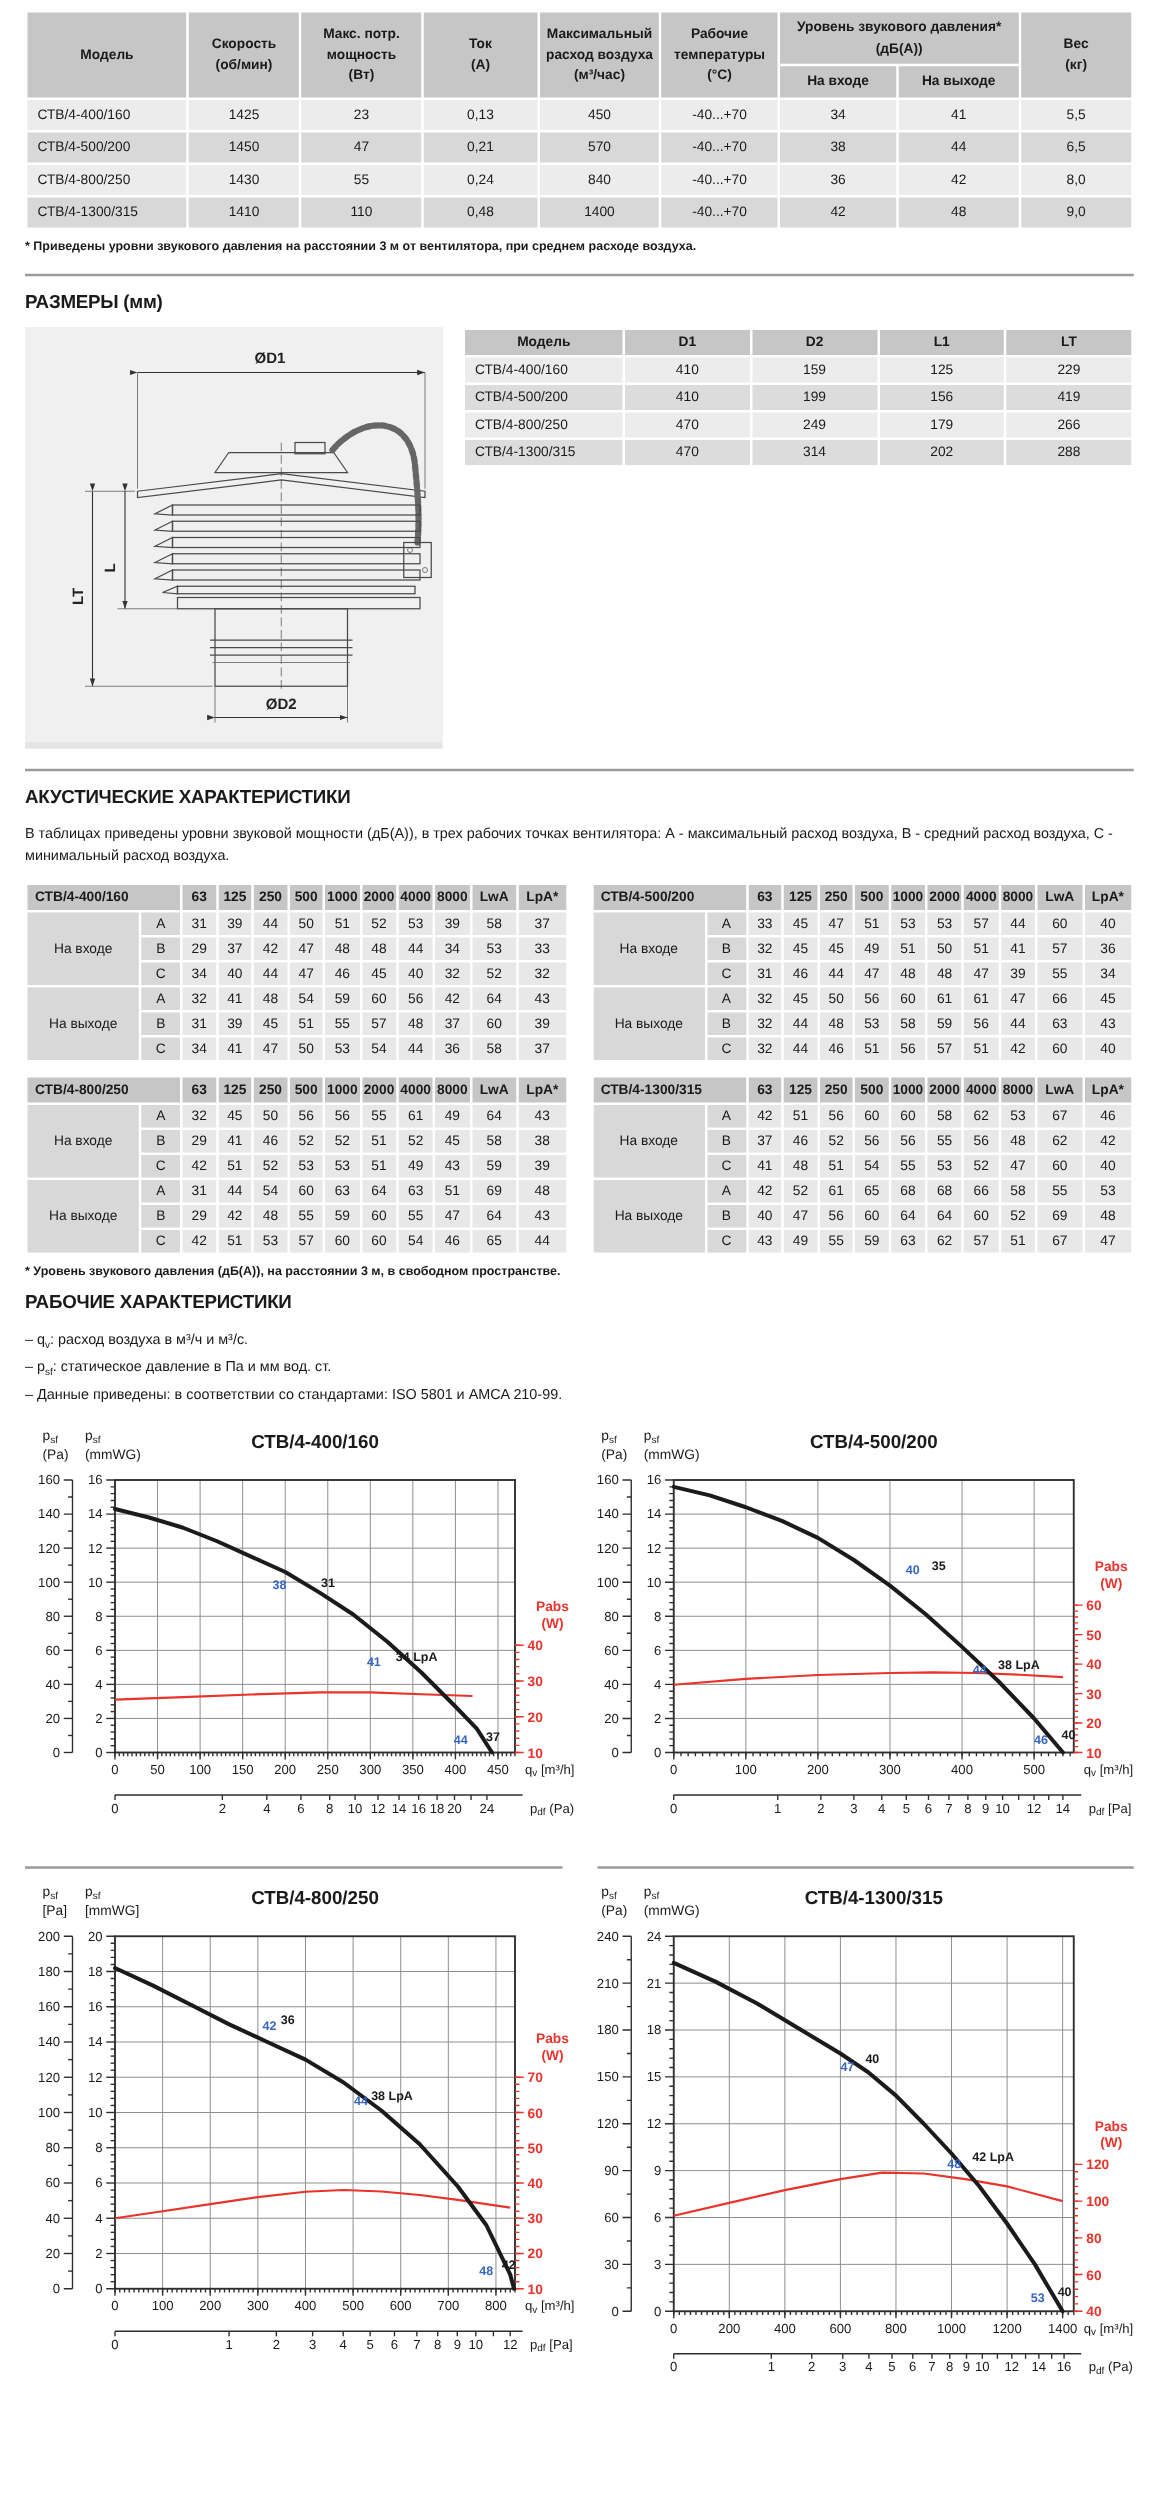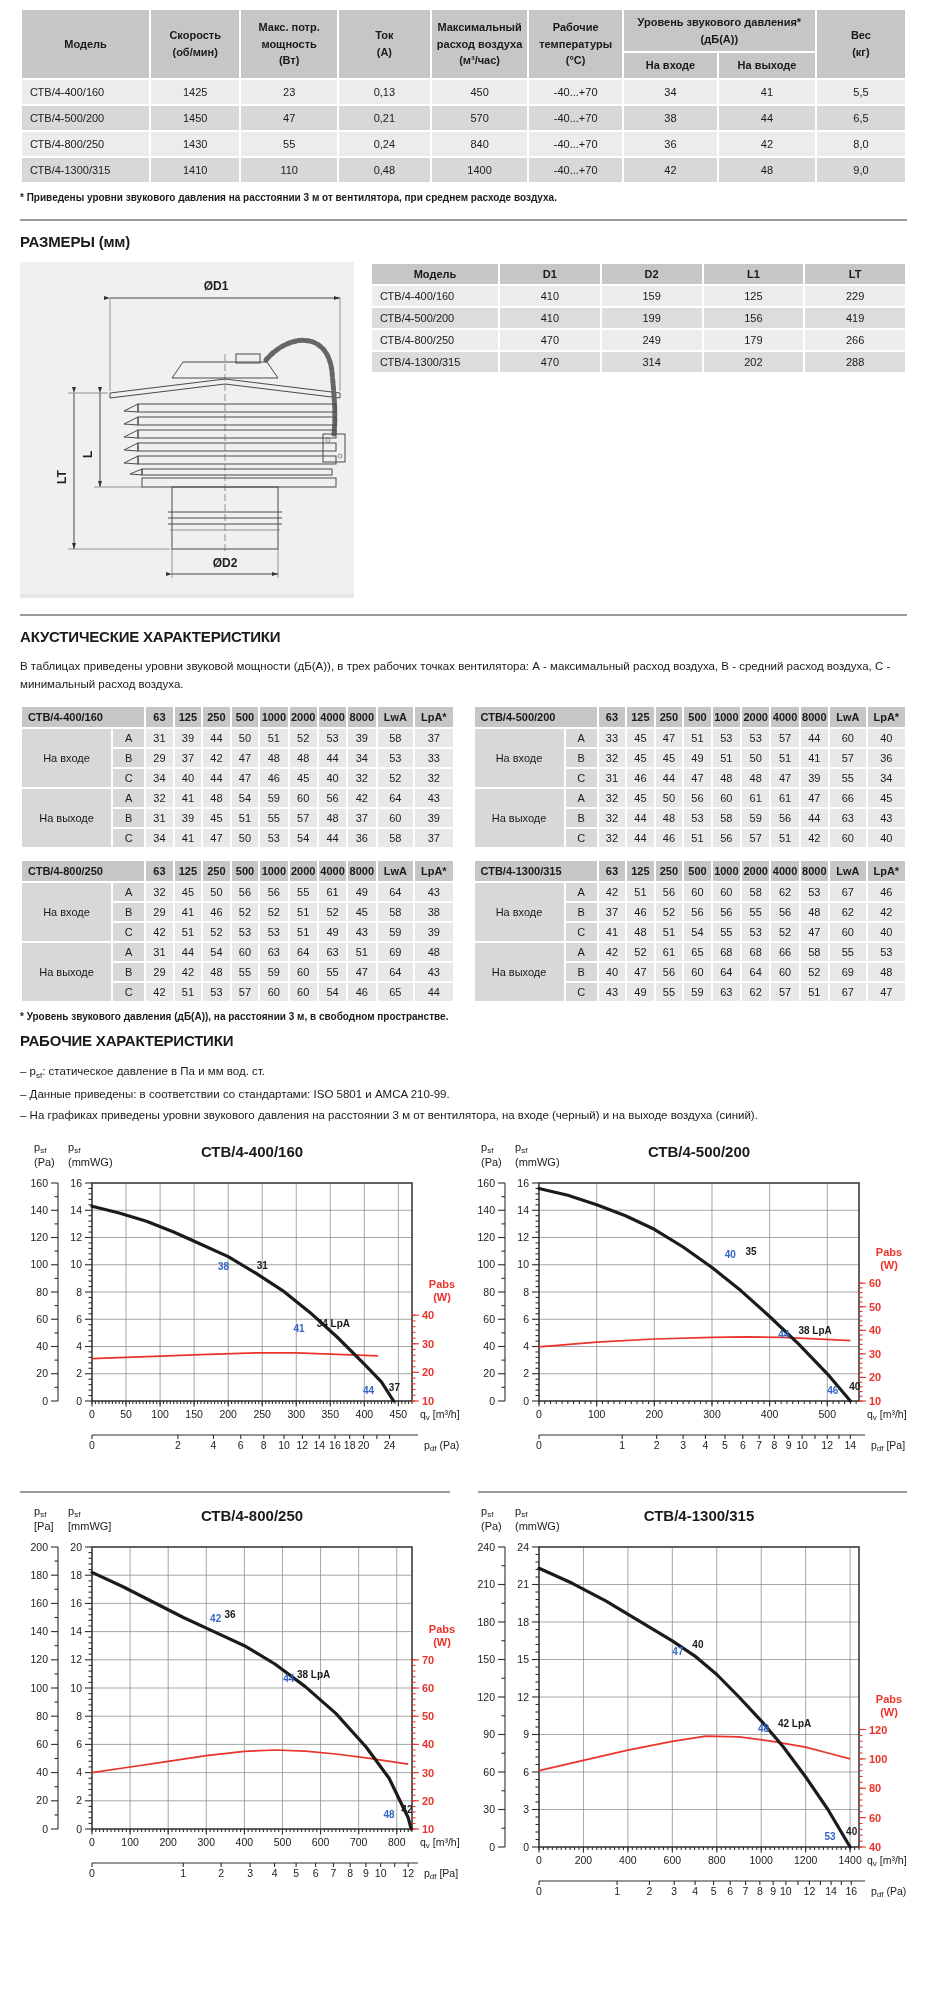--- a/index.html
+++ b/index.html
@@ -752,23 +752,23 @@
             </tr>
           </tbody>
         </table>
       </div>
     <p class="footnote">* Уровень звукового давления (дБ(А)), на расстоянии 3 м, в свободном пространстве.</p>
   </section>
 
   <section>
     <h2 class="sec">РАБОЧИЕ ХАРАКТЕРИСТИКИ</h2>
     <div class="bullets">
+      <div><span>– q</span><sub>v</sub><span>: расход воздуха в м³/ч и м³/с.</span></div>
       <div><span>– p</span><sub>sf</sub><span>: статическое давление в Па и мм вод. ст.</span></div>
       <div><span>– Данные приведены: в соответствии со стандартами:  ISO 5801 и AMCA 210-99.</span></div>
-      <div><span>– На графиках приведены уровни звукового давления на расстоянии 3 м от вентилятора, на входе (черный) и на выходе воздуха (синий).</span></div>
     </div>
   </section>
 
   <div class="charts-grid">
     <div class="chart"><svg viewBox="0 0 458 342" width="458" height="342">
           <line x1="106.04255319148936" y1="48" x2="106.04255319148936" y2="266" class="grid"></line>
           <line x1="140.08510638297872" y1="48" x2="140.08510638297872" y2="266" class="grid"></line>
           <line x1="174.12765957446808" y1="48" x2="174.12765957446808" y2="266" class="grid"></line>
           <line x1="208.17021276595744" y1="48" x2="208.17021276595744" y2="266" class="grid"></line>
           <line x1="242.2127659574468" y1="48" x2="242.2127659574468" y2="266" class="grid"></line>

